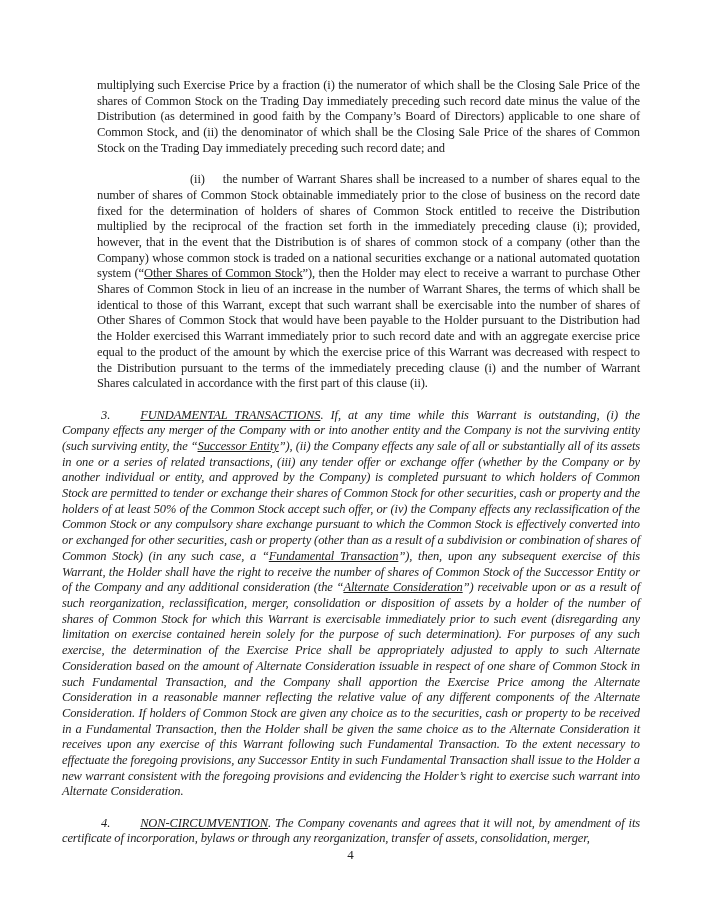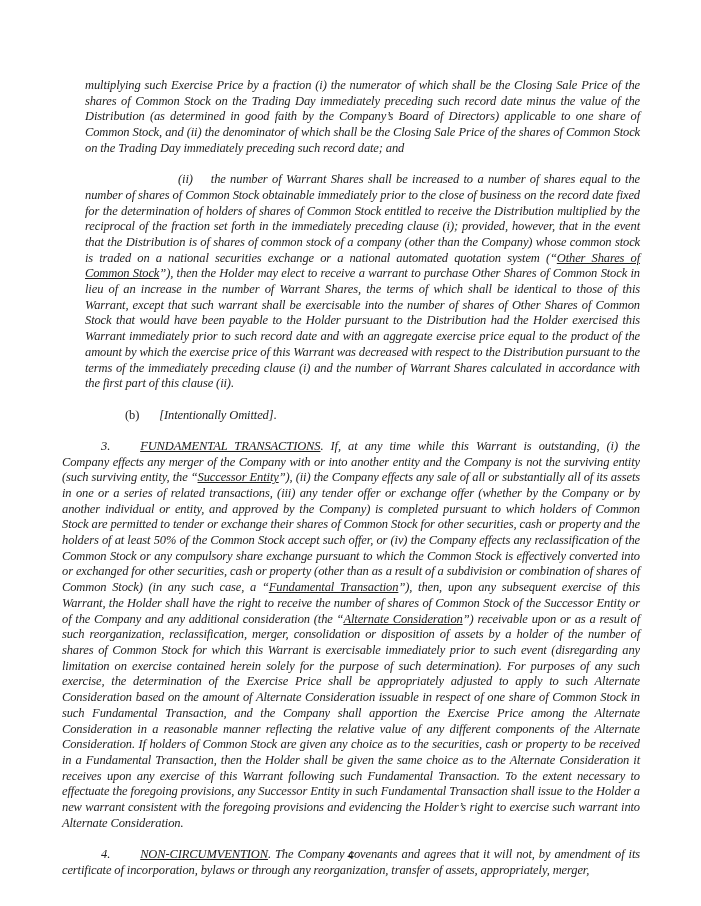--- a/index.html
+++ b/index.html
@@ -18,21 +18,21 @@
     right: 61px;
     top: 78px;
   }
   .para {
     margin: 0 0 15.6px 0;
     font-size: 12.5px;
     line-height: 15.7px;
     text-align: justify;
     letter-spacing: -0.12px;
   }
-  .indented { margin-left: 23px; font-style: italic; }
+  .indented { margin-left: 35px; }
   .hang-ii { text-indent: 93px; }
   .item-b { margin-left: 63px; text-align: left; }
   .body-flush { text-indent: 39px; font-style: italic; }
   .tab { display: inline-block; }
   .hang-ii .tab { width: 18px; }
   .item-b .tab { width: 20px; }
   .body-flush .tab { width: 30px; }
   .u { text-decoration: underline; }
   .i { font-style: italic; }
   .page-number {
@@ -45,18 +45,17 @@
     color: #1d1d1d;
   }
 </style>
 </head>
 <body>
 
 <div class="page">
   <div class="content">
     <p class="para indented"><span class="run">multiplying such Exercise Price by a fraction (i) the numerator of which shall be the Closing Sale Price of the shares of Common Stock on the Trading Day immediately preceding such record date minus the value of the Distribution (as determined in good faith by the Company’s Board of Directors) applicable to one share of Common Stock, and (ii) the denominator of which shall be the Closing Sale Price of the shares of Common Stock on the Trading Day immediately preceding such record date; and</span></p>
     <p class="para indented hang-ii"><span class="run">(ii)</span><span class="tab"></span><span class="run">the number of Warrant Shares shall be increased to a number of shares equal to the number of shares of Common Stock obtainable immediately prior to the close of business on the record date fixed for the determination of holders of shares of Common Stock entitled to receive the Distribution multiplied by the reciprocal of the fraction set forth in the immediately preceding clause (i); provided, however, that in the event that the Distribution is of shares of common stock of a company (other than the Company) whose common stock is traded on a national securities exchange or a national automated quotation system (“</span><span class="run u">Other Shares of Common Stock</span><span class="run">”), then the Holder may elect to receive a warrant to purchase Other Shares of Common Stock in lieu of an increase in the number of Warrant Shares, the terms of which shall be identical to those of this Warrant, except that such warrant shall be exercisable into the number of shares of Other Shares of Common Stock that would have been payable to the Holder pursuant to the Distribution had the Holder exercised this Warrant immediately prior to such record date and with an aggregate exercise price equal to the product of the amount by which the exercise price of this Warrant was decreased with respect to the Distribution pursuant to the terms of the immediately preceding clause (i) and the number of Warrant Shares calculated in accordance with the first part of this clause (ii).</span></p>
-    <p class="para item-b"><span class="run">(b)</span><span class="tab"></span><span class="run i">[Intentionally Omitted]</span><span class="run">.</span></p>
     <p class="para body-flush"><span class="run">3.</span><span class="tab"></span><span class="run u">FUNDAMENTAL TRANSACTIONS</span><span class="run">.  If, at any time while this Warrant is outstanding, (i) the Company effects any merger of the Company with or into another entity and the Company is not the surviving entity (such surviving entity, the “</span><span class="run u">Successor Entity</span><span class="run">”), (ii) the Company effects any sale of all or substantially all of its assets in one or a series of related transactions, (iii) any tender offer or exchange offer (whether by the Company or by another individual or entity, and approved by the Company) is completed pursuant to which holders of Common Stock are permitted to tender or exchange their shares of Common Stock for other securities, cash or property and the holders of at least 50% of the Common Stock accept such offer, or (iv) the Company effects any reclassification of the Common Stock or any compulsory share exchange pursuant to which the Common Stock is effectively converted into or exchanged for other securities, cash or property (other than as a result of a subdivision or combination of shares of Common Stock) (in any such case, a “</span><span class="run u">Fundamental Transaction</span><span class="run">”), then, upon any subsequent exercise of this Warrant, the Holder shall have the right to receive the number of shares of Common Stock of the Successor Entity or of the Company and any additional consideration (the “</span><span class="run u">Alternate Consideration</span><span class="run">”) receivable upon or as a result of such reorganization, reclassification, merger, consolidation or disposition of assets by a holder of the number of shares of Common Stock for which this Warrant is exercisable immediately prior to such event (disregarding any limitation on exercise contained herein solely for the purpose of such determination).  For purposes of any such exercise, the determination of the Exercise Price shall be appropriately adjusted to apply to such Alternate Consideration based on the amount of Alternate Consideration issuable in respect of one share of Common Stock in such Fundamental Transaction, and the Company shall apportion the Exercise Price among the Alternate Consideration in a reasonable manner reflecting the relative value of any different components of the Alternate Consideration.  If holders of Common Stock are given any choice as to the securities, cash or property to be received in a Fundamental Transaction, then the Holder shall be given the same choice as to the Alternate Consideration it receives upon any exercise of this Warrant following such Fundamental Transaction.  To the extent necessary to effectuate the foregoing provisions, any Successor Entity in such Fundamental Transaction shall issue to the Holder a new warrant consistent with the foregoing provisions and evidencing the Holder’s right to exercise such warrant into Alternate Consideration.</span></p>
-    <p class="para body-flush"><span class="run">4.</span><span class="tab"></span><span class="run u">NON-CIRCUMVENTION</span><span class="run">.  The Company covenants and agrees that it will not, by amendment of its certificate of incorporation, bylaws or through any reorganization, transfer of assets, appropriately, merger,</span></p>
+    <p class="para body-flush"><span class="run">4.</span><span class="tab"></span><span class="run u">NON-CIRCUMVENTION</span><span class="run">.  The Company covenants and agrees that it will not, by amendment of its certificate of incorporation, bylaws or through any reorganization, transfer of assets, consolidation, merger,</span></p>
   </div>
   <div class="page-number">4</div>
 </div>
 
 </body></html>

